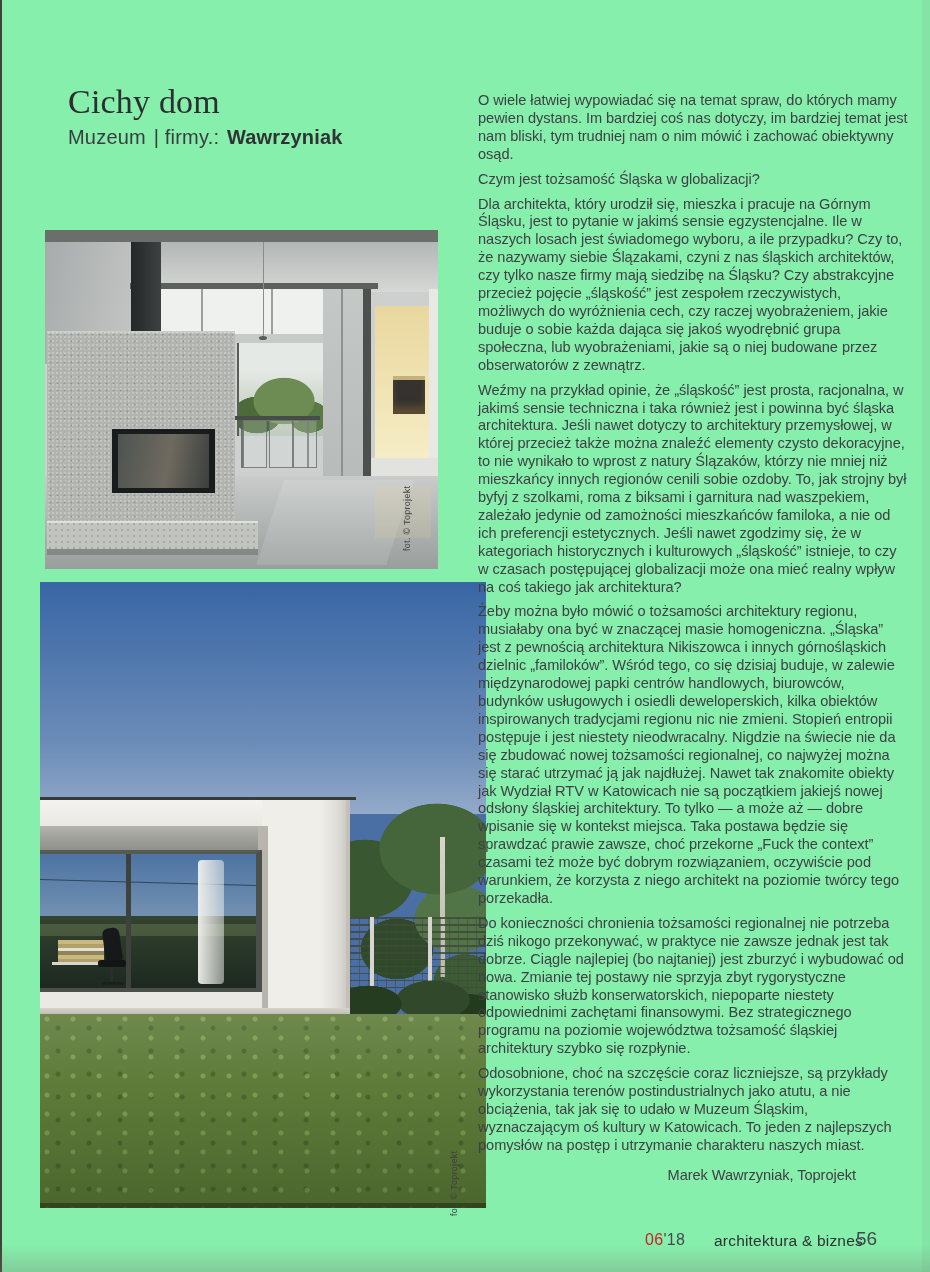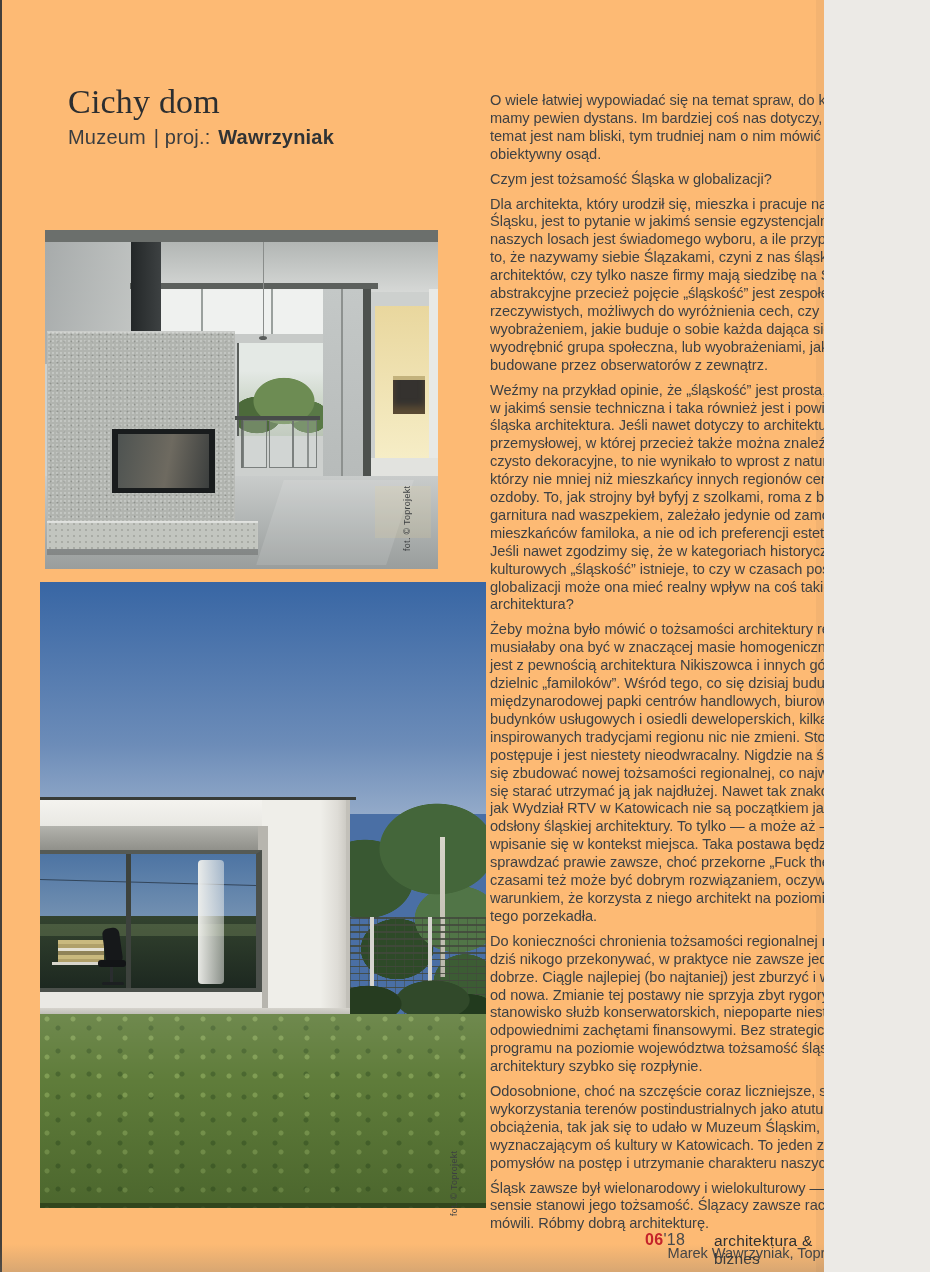--- a/index.html
+++ b/index.html
@@ -1,36 +1,36 @@
 <!DOCTYPE html>
 <html lang="pl"><head>
 <meta charset="utf-8">
 <style>
   html,body{margin:0;padding:0;}
   body{width:930px;height:1272px;background:#eceae6;font-family:"Liberation Sans",sans-serif;}
-  .page{position:relative;width:824px;height:1272px;background:#fdba74;overflow:hidden;}
+  .page{position:relative;width:930px;height:1272px;background:#86efac;overflow:hidden;}
 
   
   .scan-edge-left{position:absolute;left:0;top:0;width:2px;height:1272px;background:#433f3a;z-index:60;}
   .scan-bottom{position:absolute;left:0;top:1244px;width:930px;height:28px;
     background:linear-gradient(180deg,rgba(120,116,108,0) 0%,rgba(120,116,108,.28) 100%);z-index:60;}
   .scan-right{position:absolute;right:0;top:0;width:8px;height:1272px;background:rgba(60,58,52,.05);z-index:60;}
 
   
   .article-header{position:absolute;left:68px;top:84px;width:380px;}
   .article-title{margin:0;font-family:"Liberation Serif",serif;font-weight:400;font-size:34px;
     letter-spacing:.2px;color:#2c2e30;line-height:1.05;}
   .article-subtitle{margin-top:6px;font-size:20px;color:#3a3d40;letter-spacing:.2px;}
   .article-subtitle .studio{font-weight:700;color:#303335;}
   .article-subtitle .sep{margin:0 2px;}
 
   
   .article-body{position:absolute;left:478px;top:92px;width:430px;color:#3e4144;
     font-size:14.6px;line-height:17.9px;letter-spacing:-.05px;}
-  .article-body p{margin:0 0 7px 12px;}
+  .article-body p{margin:0 0 7px 0;}
   .byline{text-align:right;padding-right:52px;margin-top:12px !important;}
 
   
   .caption{position:absolute;transform-origin:top left;transform:rotate(-90deg);
     font-size:9px;color:#3c3f41;letter-spacing:.3px;white-space:nowrap;}
   .caption-interior{left:402px;top:551px;}
   .caption-exterior{left:449px;top:1216px;}
 
   
   .photo{position:absolute;overflow:hidden;}
@@ -137,36 +137,36 @@
   .ext-lawn{left:0;top:432px;width:446px;height:194px;background-color:#5f7c3a;
     background-image:
       linear-gradient(180deg,rgba(255,255,255,.10) 0,rgba(255,255,255,0) 35%,rgba(25,45,12,.28) 100%),
       radial-gradient(circle 3px at 7px 5px,rgba(152,182,102,.55) 0 2px,transparent 3px),
       radial-gradient(circle 3px at 18px 14px,rgba(52,80,34,.5) 0 2px,transparent 3px);
     background-size:100% 100%,26px 19px,31px 23px;}
   .ext-lawn::after{content:"";position:absolute;left:0;bottom:0;width:100%;height:5px;background:rgba(28,44,16,.55);}
 
   
   .footer-issue{position:absolute;left:645px;top:1231px;font-size:16px;letter-spacing:.3px;}
-  .footer-issue .month{font-weight:700;color:#c4232b;}
+  .footer-issue .month{font-weight:400;color:#c4232b;}
   .footer-issue .year{font-weight:400;color:#46494c;}
   .footer-mag{position:absolute;left:714px;top:1232px;font-family:Liberation Sans, sans-serif;
     font-size:15.5px;color:#2e3032;letter-spacing:.2px;}
   .footer-page{position:absolute;left:856px;top:1228px;font-size:19px;color:#45484b;}
 </style>
 </head>
 <body>
 
 <div class="page">
 
   <header class="article-header">
     <h1 class="article-title">Cichy dom</h1>
     <div class="article-subtitle">
       <span>Muzeum</span>
-      <span class="sep">| proj.:</span>
+      <span class="sep">| firmy.:</span>
       <span class="studio">Wawrzyniak</span>
     </div>
   </header>
 
   <figure class="photo photo-interior">
     <div class="int-ceiling"></div>
     <div class="int-beam"></div>
     <div class="int-leftwall"></div>
     <div class="int-clerestory"></div>
     <div class="int-header-bar"></div>
@@ -237,21 +237,20 @@
   <div class="caption caption-exterior">fot. © Toprojekt</div>
 
   <section class="article-body">
     <p>O wiele łatwiej wypowiadać się na temat spraw, do których mamy pewien dystans. Im bardziej coś nas dotyczy, im bardziej temat jest nam bliski, tym trudniej nam o nim mówić i zachować obiektywny osąd.</p>
     <p>Czym jest tożsamość Śląska w globalizacji?</p>
     <p>Dla architekta, który urodził się, mieszka i pracuje na Górnym Śląsku, jest to pytanie w jakimś sensie egzystencjalne. Ile w naszych losach jest świadomego wyboru, a ile przypadku? Czy to, że nazywamy siebie Ślązakami, czyni z nas śląskich architektów, czy tylko nasze firmy mają siedzibę na Śląsku? Czy abstrakcyjne przecież pojęcie „śląskość” jest zespołem rzeczywistych, możliwych do wyróżnienia cech, czy raczej wyobrażeniem, jakie buduje o sobie każda dająca się jakoś wyodrębnić grupa społeczna, lub wyobrażeniami, jakie są o niej budowane przez obserwatorów z zewnątrz.</p>
     <p>Weźmy na przykład opinie, że „śląskość” jest prosta, racjonalna, w jakimś sensie techniczna i taka również jest i powinna być śląska architektura. Jeśli nawet dotyczy to architektury przemysłowej, w której przecież także można znaleźć elementy czysto dekoracyjne, to nie wynikało to wprost z natury Ślązaków, którzy nie mniej niż mieszkańcy innych regionów cenili sobie ozdoby. To, jak strojny był byfyj z szolkami, roma z biksami i garnitura nad waszpekiem, zależało jedynie od zamożności mieszkańców familoka, a nie od ich preferencji estetycznych. Jeśli nawet zgodzimy się, że w kategoriach historycznych i kulturowych „śląskość” istnieje, to czy w czasach postępującej globalizacji może ona mieć realny wpływ na coś takiego jak architektura?</p>
     <p>Żeby można było mówić o tożsamości architektury regionu, musiałaby ona być w znaczącej masie homogeniczna. „Śląska” jest z pewnością architektura Nikiszowca i innych górnośląskich dzielnic „familoków”. Wśród tego, co się dzisiaj buduje, w zalewie międzynarodowej papki centrów handlowych, biurowców, budynków usługowych i osiedli deweloperskich, kilka obiektów inspirowanych tradycjami regionu nic nie zmieni. Stopień entropii postępuje i jest niestety nieodwracalny. Nigdzie na świecie nie da się zbudować nowej tożsamości regionalnej, co najwyżej można się starać utrzymać ją jak najdłużej. Nawet tak znakomite obiekty jak Wydział RTV w Katowicach nie są początkiem jakiejś nowej odsłony śląskiej architektury. To tylko — a może aż — dobre wpisanie się w kontekst miejsca. Taka postawa będzie się sprawdzać prawie zawsze, choć przekorne „Fuck the context” czasami też może być dobrym rozwiązaniem, oczywiście pod warunkiem, że korzysta z niego architekt na poziomie twórcy tego porzekadła.</p>
     <p>Do konieczności chronienia tożsamości regionalnej nie potrzeba dziś nikogo przekonywać, w praktyce nie zawsze jednak jest tak dobrze. Ciągle najlepiej (bo najtaniej) jest zburzyć i wybudować od nowa. Zmianie tej postawy nie sprzyja zbyt rygorystyczne stanowisko służb konserwatorskich, niepoparte niestety odpowiednimi zachętami finansowymi. Bez strategicznego programu na poziomie województwa tożsamość śląskiej architektury szybko się rozpłynie.</p>
     <p>Odosobnione, choć na szczęście coraz liczniejsze, są przykłady wykorzystania terenów postindustrialnych jako atutu, a nie obciążenia, tak jak się to udało w Muzeum Śląskim, wyznaczającym oś kultury w Katowicach. To jeden z najlepszych pomysłów na postęp i utrzymanie charakteru naszych miast.</p>
-    <p>Śląsk zawsze był wielonarodowy i wielokulturowy — i to w jakimś sensie stanowi jego tożsamość. Ślązacy zawsze raczej robili niż mówili. Róbmy dobrą architekturę.</p>
     <p class="byline">Marek Wawrzyniak, Toprojekt</p>
   </section>
 
   <footer>
     <span class="footer-issue"><b class="month">06</b><span class="year">'18</span></span>
     <span class="footer-mag">architektura &amp; biznes</span>
     <span class="footer-page">56</span>
   </footer>
 
   <div class="scan-edge-left"></div>

